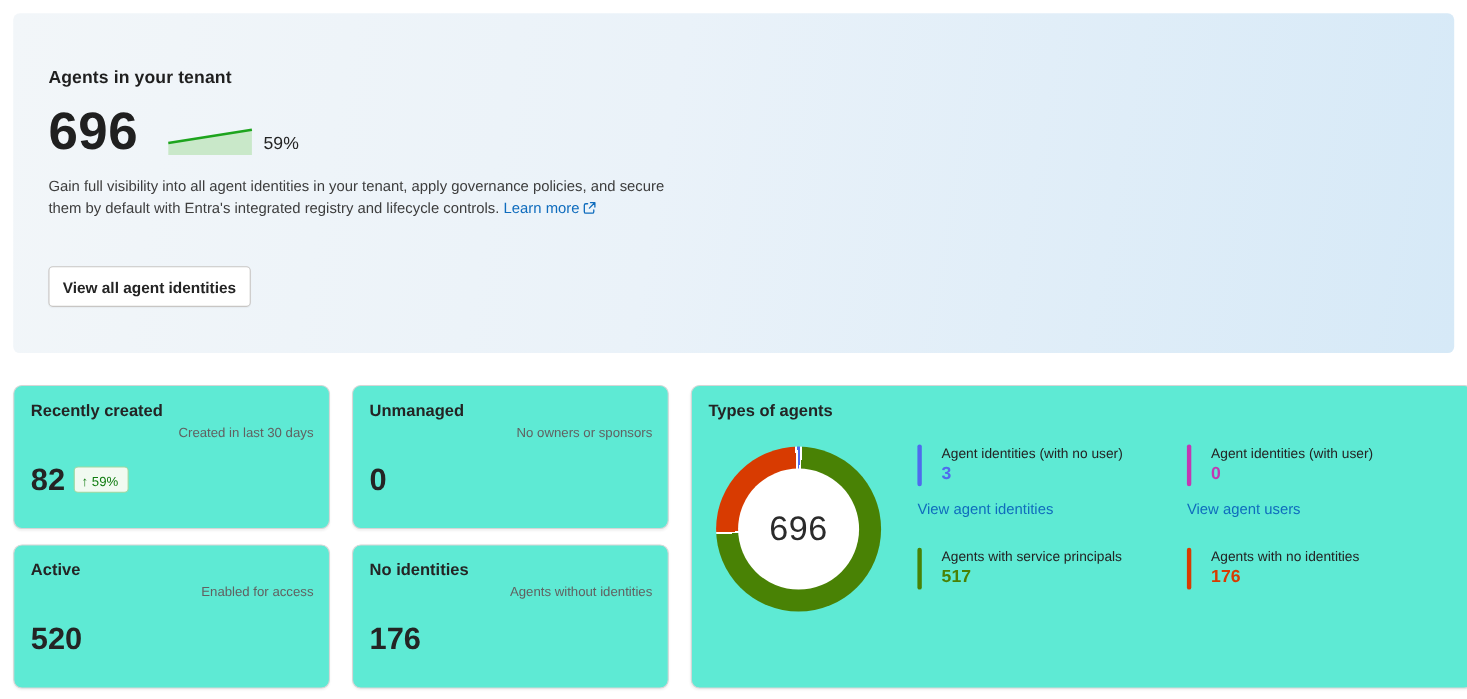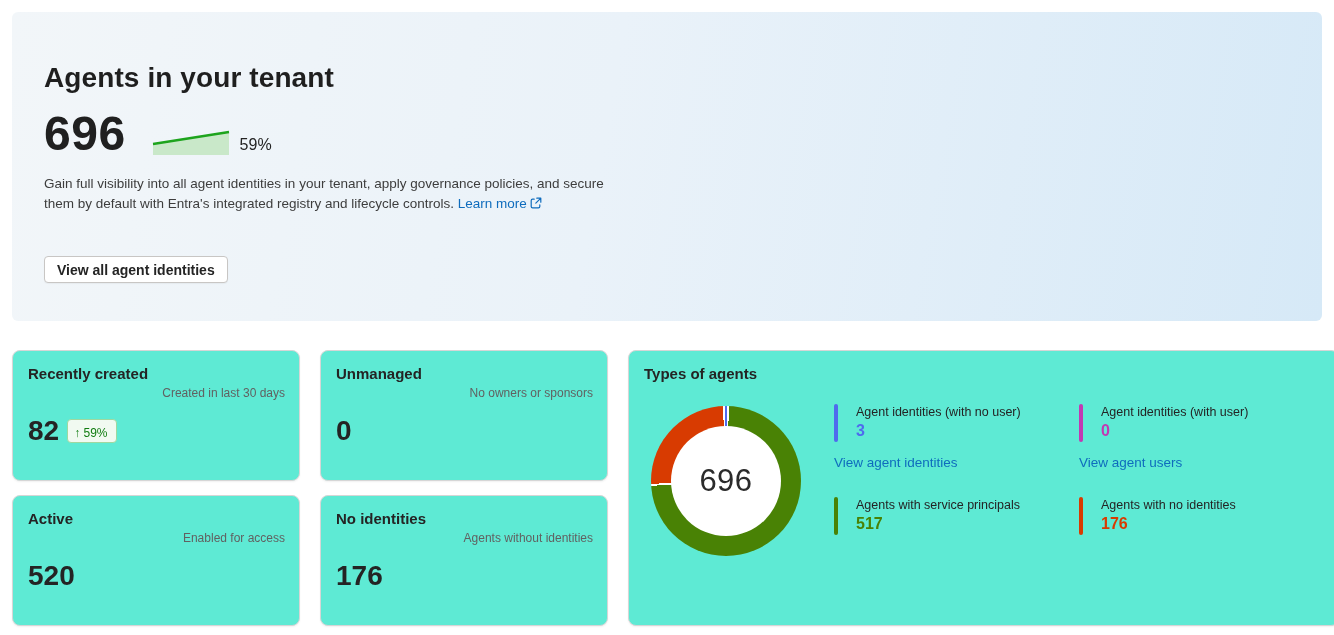--- a/index.html
+++ b/index.html
@@ -8,36 +8,36 @@
 
   .page { padding: 12px; }
 
   
   .hero {
     height: 309px;
     border-radius: 6px;
     background: linear-gradient(100deg, #F2F6F9 0%, #EAF2F9 45%, #D6E9F7 100%);
     padding: 50px 32px 0 32px;
   }
-  .hero-title { font-size: 28px; font-weight: 700; color: #1f1f1f; letter-spacing: 0.1px; }
+  .hero-title { font-size: 16px; font-weight: 700; color: #1f1f1f; letter-spacing: 0.1px; }
   .hero-stat-row { display: flex; align-items: flex-end; margin-top: 12px; height: 52px; }
   .hero-count { font-size: 48px; font-weight: 700; line-height: 48px; color: #202020; letter-spacing: 0.5px; }
   .sparkline { margin: 0 10px 2px 26px; display: block; }
   .hero-trend { font-size: 16px; color: #242424; margin-bottom: 4px; }
   .hero-desc {
     margin-top: 16px; font-size: 13.5px; line-height: 20px; color: #3d3d3d; max-width: 585px;
   }
   .learn-more { color: #0F6CBD; text-decoration: none; cursor: pointer; white-space: nowrap; }
   .ext-icon { vertical-align: -1px; margin-left: 3px; }
   .hero-btn {
     margin-top: 42px;
     font-family: "Liberation Sans", sans-serif;
     font-size: 14px; font-weight: 700; color: #242424;
     background: #ffffff; border: 1px solid #c8c6c4; border-radius: 4px;
-    padding: 5px 12px; height: 27px; cursor: pointer;
+    padding: 5px 12px; height: 37px; cursor: pointer;
     box-shadow: 0 1px 1px rgba(0,0,0,0.04);
   }
 
   
   .cards {
     margin-top: 29px;
     display: grid;
     grid-template-columns: 288px 288px 1fr;
     grid-template-rows: 131px 131px;
     column-gap: 20px;
@@ -45,21 +45,21 @@
   }
   .card {
     background: #5eead4;
     border: 1px solid #d6d6d6;
     border-radius: 8px;
     box-shadow: 0 1px 2px rgba(0,0,0,0.06);
     padding: 14px 14px 12px 15px;
   }
   .card-title { font-size: 15px; font-weight: 700; color: #242424; }
   .card-subtitle { font-size: 12px; color: #616161; margin-top: 4px; text-align: right; }
-  .card-value-row { display: flex; align-items: center; margin-top: 16px; gap: 8px; }
+  .card-value-row { display: flex; align-items: center; margin-top: 21px; gap: 8px; }
   .card-value { font-size: 28px; font-weight: 700; color: #242424; line-height: 30px; }
   .trend-badge {
     font-size: 12px; font-weight: 400; color: #107C10;
     background: #F1FAF1; border: 1px solid #9FD89F; border-radius: 4px;
     padding: 6px 8px 2px 6px; line-height: 14px;
   }
 
   .types-card { grid-column: 3; grid-row: 1 / span 2; }
   .types-body { display: flex; margin-top: 24px; }
 

